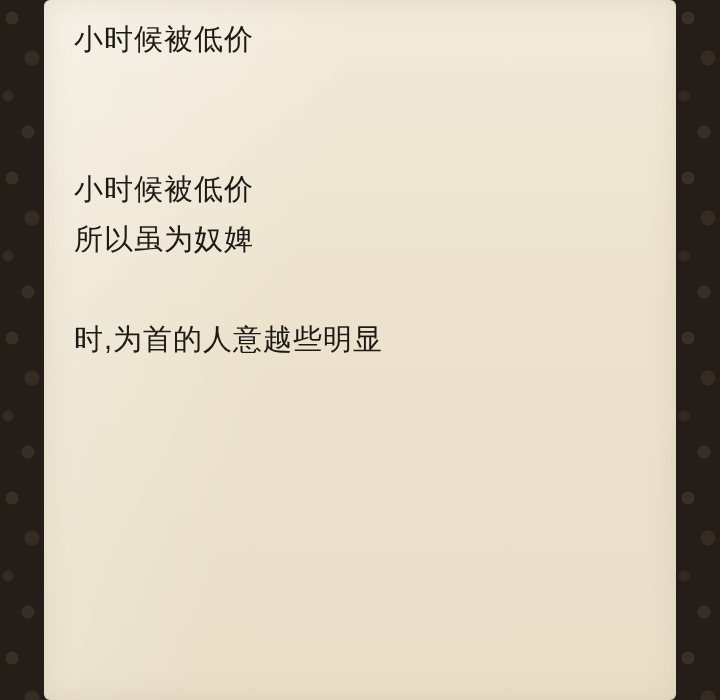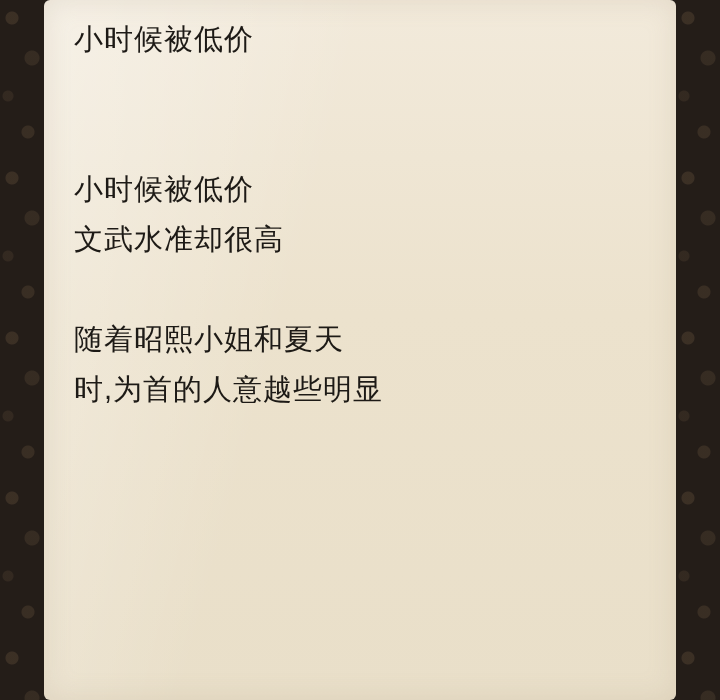--- a/index.html
+++ b/index.html
@@ -74,20 +74,19 @@
 
   <div class="border-strip left"></div>
   <div class="border-strip right"></div>
 
   <div class="paper">
     <div class="text-block">
       <div class="line">小时候被低价</div>
       <div class="line blank"></div>
       <div class="line blank"></div>
       <div class="line">小时候被低价</div>
-      <div class="line">文武水准却很高</div>
+      <div class="line">所以虽为奴婢</div>
       <div class="line blank"></div>
-      <div class="line">随着昭熙小姐和夏天</div>
       <div class="line">时,为首的人意越些明显</div>
     </div>
   </div>
 
 </div>
 
 </body></html>

